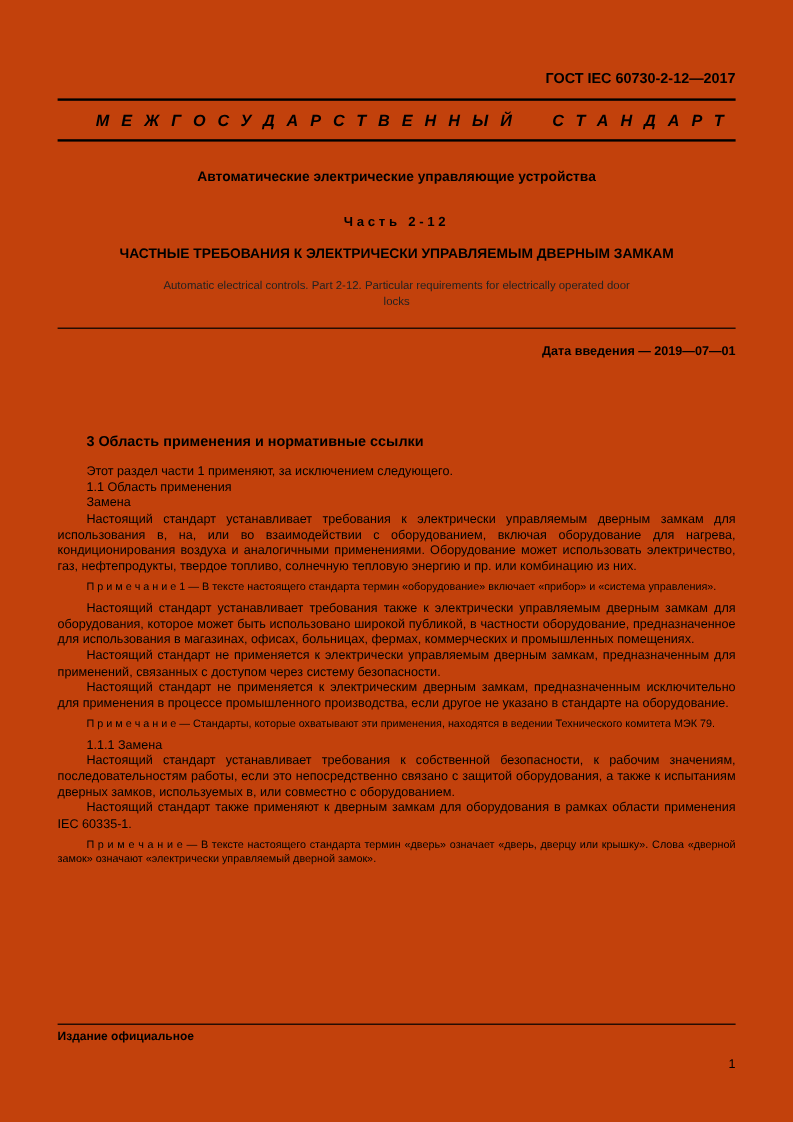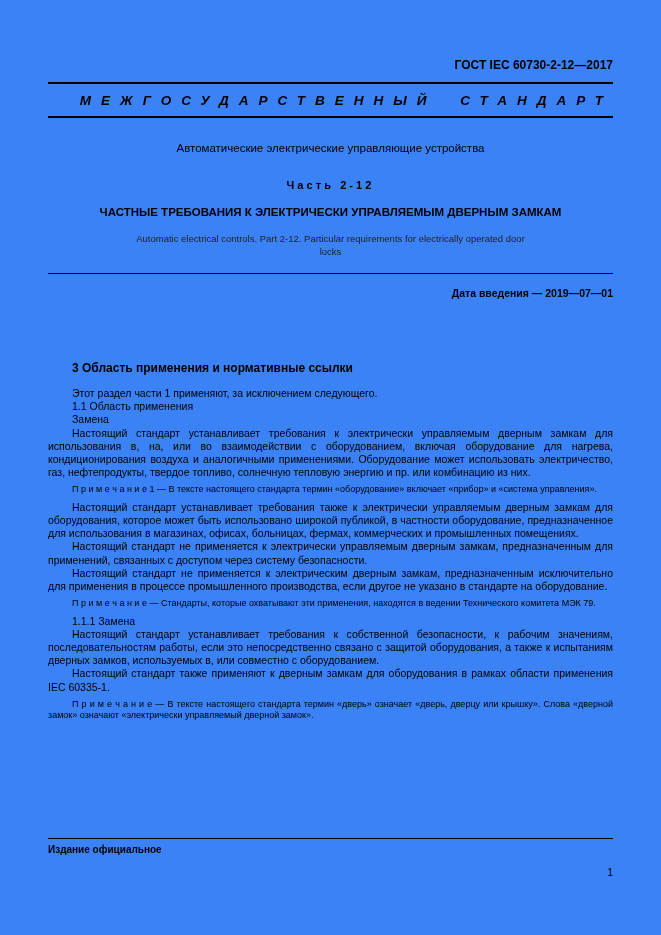--- a/index.html
+++ b/index.html
@@ -1,21 +1,21 @@
 <!DOCTYPE html>
 <html><head>
 <meta charset="utf-8">
 <style>
   html, body { margin: 0; padding: 0; background: #ffffff; }
 
   .page {
     position: relative;
     width: 661px;
     height: 935px;
-    background: #3b82f6;
+    background: #c2410c;
     color: #000000;
     font-family: "Liberation Sans", "DejaVu Sans", sans-serif;
     padding: 58px 48px 0 48px;
     box-sizing: border-box;
     overflow: hidden;
   }
 
   .doc-code {
     text-align: right;
     font-weight: bold;
@@ -32,21 +32,21 @@
     font-size: 13.5px;
     letter-spacing: 10px;
     word-spacing: 10px;
     text-align: right;
     white-space: nowrap;
     padding: 9px 0 8px 0;
     font-style: italic;
   }
 
   .title-block { text-align: center; }
-  .title-main  { font-weight: normal; font-size: 11.5px; margin-top: 24px; }
+  .title-main  { font-weight: bold; font-size: 11.5px; margin-top: 24px; }
   .title-part  { font-weight: bold; font-size: 11px; letter-spacing: 0.28em; margin-top: 25px; }
   .title-subject { font-weight: bold; font-size: 11.5px; margin-top: 15px; }
   .title-en {
     font-size: 9.5px;
     color: #222222;
     line-height: 13px;
     max-width: 390px;
     margin: 14px auto 0 auto;
   }
 
@@ -76,21 +76,21 @@
     font-size: 9px;
     line-height: 11.4px;
     margin: 5px 0;
   }
   .b { font-weight: normal; }
 
   .footer {
     position: absolute;
     left: 48px;
     right: 48px;
-    bottom: 57px;
+    bottom: 42px;
   }
   .edition {
     font-weight: bold;
     font-size: 10px;
     margin-top: 5px;
   }
   .pagenum {
     text-align: right;
     font-size: 10.5px;
     margin-top: 11px;

